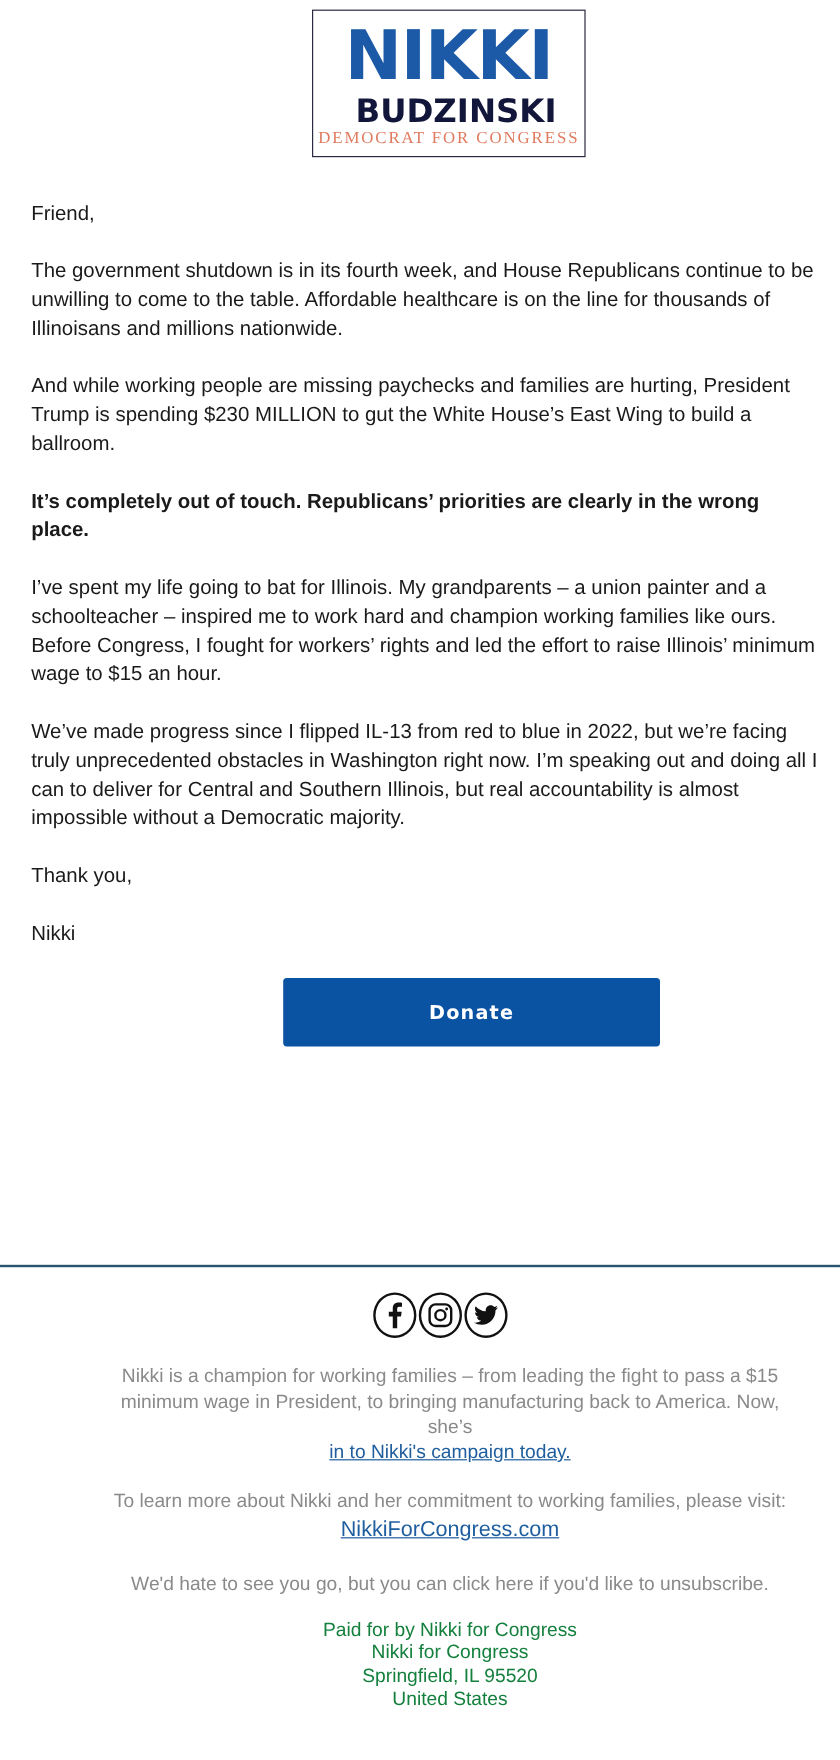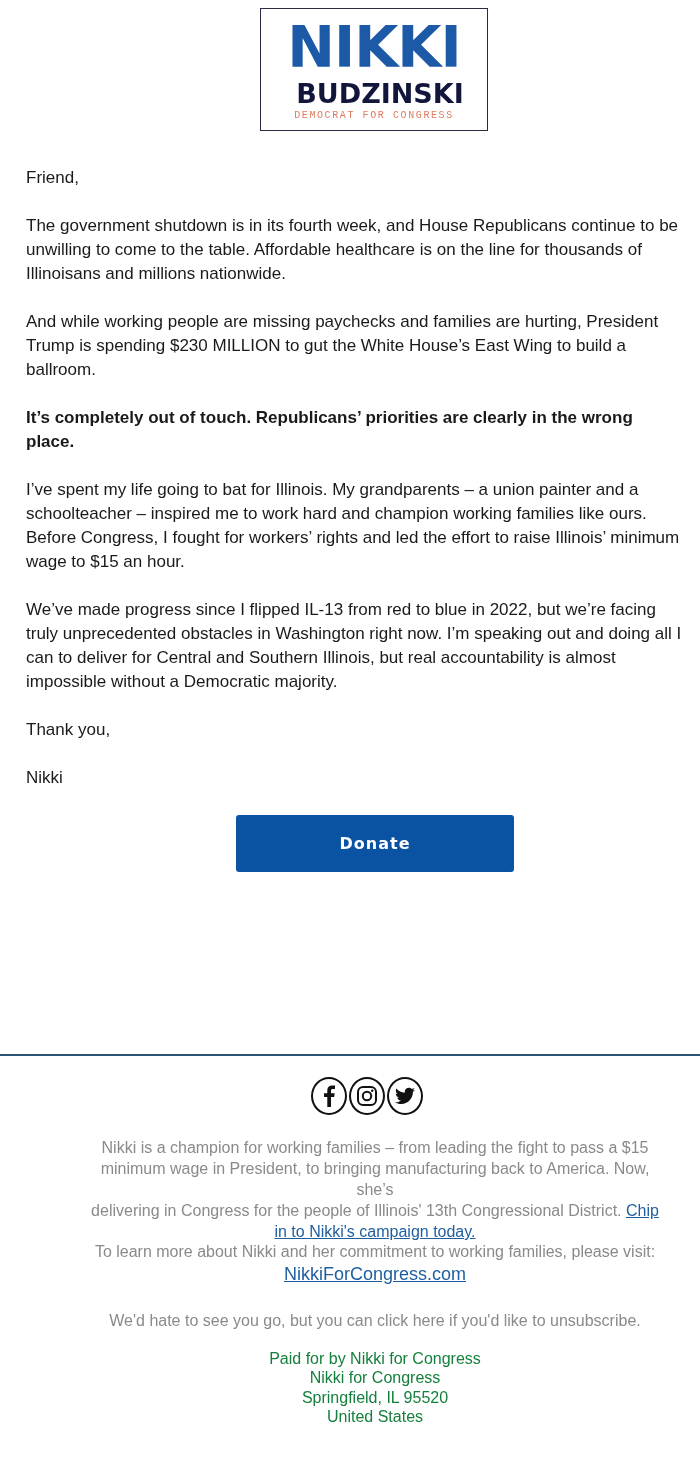--- a/index.html
+++ b/index.html
@@ -45,22 +45,22 @@
       font-weight: bold;
       font-size: 27px;
       line-height: 30px;
       letter-spacing: 0px;
       color: #12163a;
     }
     .logo-tag {
       position: absolute;
       left: 0; right: 0;
       top: 101px;
-      font-family: Liberation Mono, monospace;
-      font-size: 10px;
+      font-family: Liberation Serif, serif;
+      font-size: 14px;
       line-height: 12px;
       letter-spacing: 1.6px;
       color: #e07a5f;
     }
     .letter {
       position: absolute;
       left: 26px;
       top: 166px;
       width: 700px;
       font-size: 17px;
@@ -70,21 +70,21 @@
     }
     .letter p {
       margin: 0 0 24px 0;
     }
     .letter .line { display: block; }
     .letter .bold { font-weight: bold; }
     .donate-btn {
       position: absolute;
       left: 236px;
       top: 815px;
-      width: 278px;
+      width: 314px;
       height: 57px;
       background: #0a53a3;
       border-radius: 3px;
       color: #ffffff;
       font-family: "DejaVu Sans", sans-serif;
       font-weight: bold;
       font-size: 16px;
       letter-spacing: 1px;
       line-height: 57px;
       text-align: center;
@@ -205,21 +205,20 @@
   <div class="circle">
     <svg width="20" height="18" viewBox="0 0 24 20">
       <path d="M24 2.4c-.9.4-1.8.7-2.8.8 1-.6 1.8-1.6 2.2-2.7-1 .6-2 1-3.1 1.2C19.3.7 18 .1 16.6.1c-2.7 0-4.9 2.2-4.9 4.9 0 .4 0 .8.1 1.1C7.7 5.9 4.1 4 1.7 1 1.2 1.7 1 2.6 1 3.5c0 1.7.9 3.2 2.2 4.1-.8 0-1.6-.2-2.2-.6v.1c0 2.4 1.7 4.4 3.9 4.8-.4.1-.8.2-1.3.2-.3 0-.6 0-.9-.1.6 2 2.4 3.4 4.6 3.4-1.7 1.3-3.8 2.1-6.1 2.1-.4 0-.8 0-1.2-.1 2.2 1.4 4.8 2.2 7.5 2.2 9.1 0 14-7.5 14-14v-.6c1-.7 1.8-1.6 2.5-2.6z" fill="#111"></path>
     </svg>
   </div>
 </div>
 
 <div class="footer footer-mission">
   <div>Nikki is a champion for working families – from leading the fight to pass a $15</div>
   <div>minimum wage in President, to bringing manufacturing back to America. Now, she’s</div>
-  <div><span>delivering in Congress for the people of Illinois' 13th Congressional District. </span><a>Chip</a></div>
   <div><a>in to Nikki's campaign today.</a></div>
 </div>
 
 <div class="footer footer-learn">
   <div>To learn more about Nikki and her commitment to working families, please visit:</div>
   <div class="site"><a>NikkiForCongress.com</a></div>
 </div>
 
 <div class="footer footer-unsub">We'd hate to see you go, but you can click here if you'd like to unsubscribe.</div>
 

